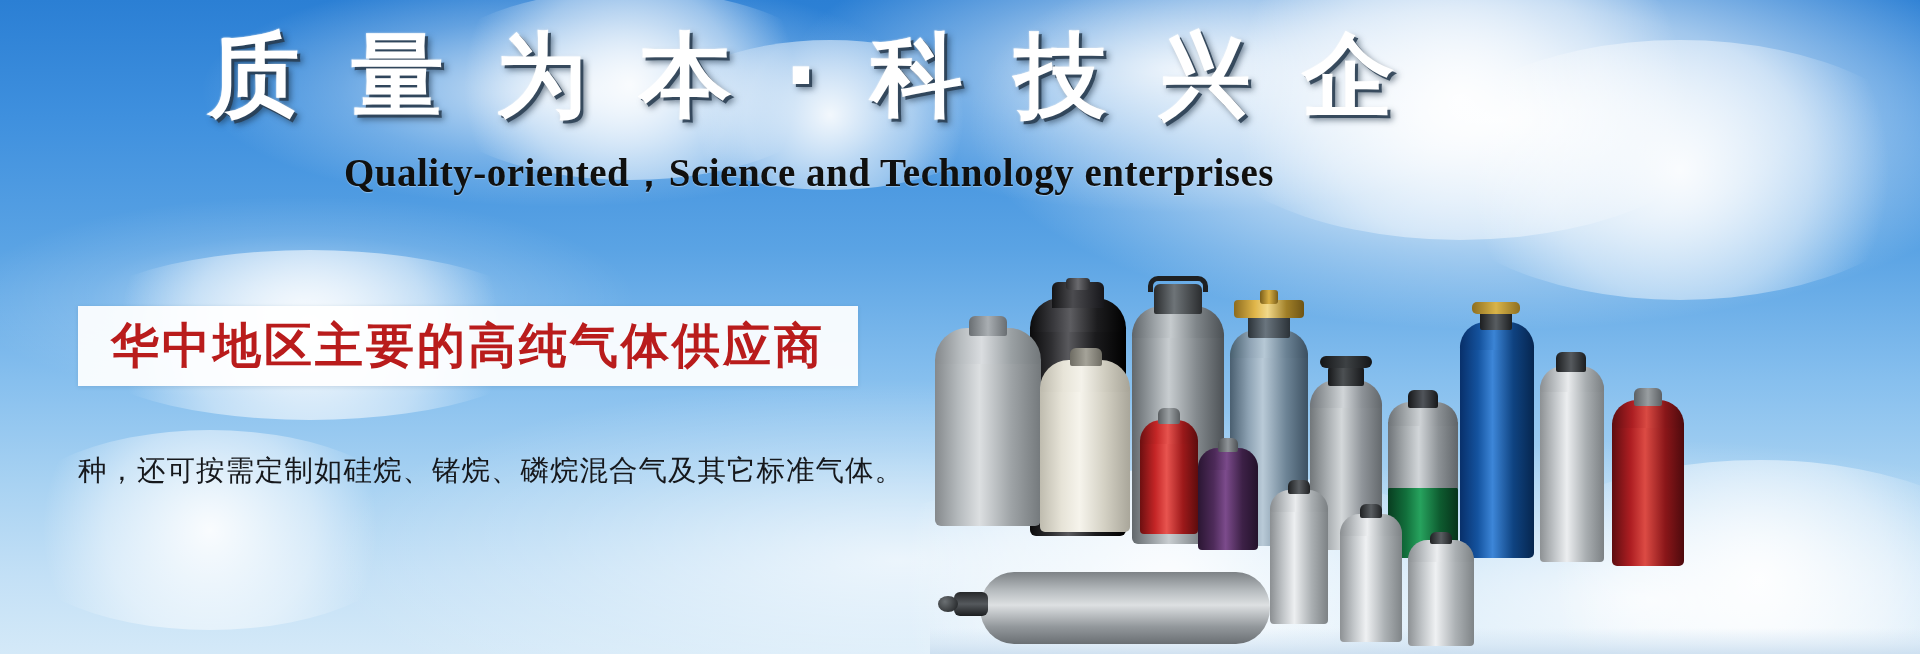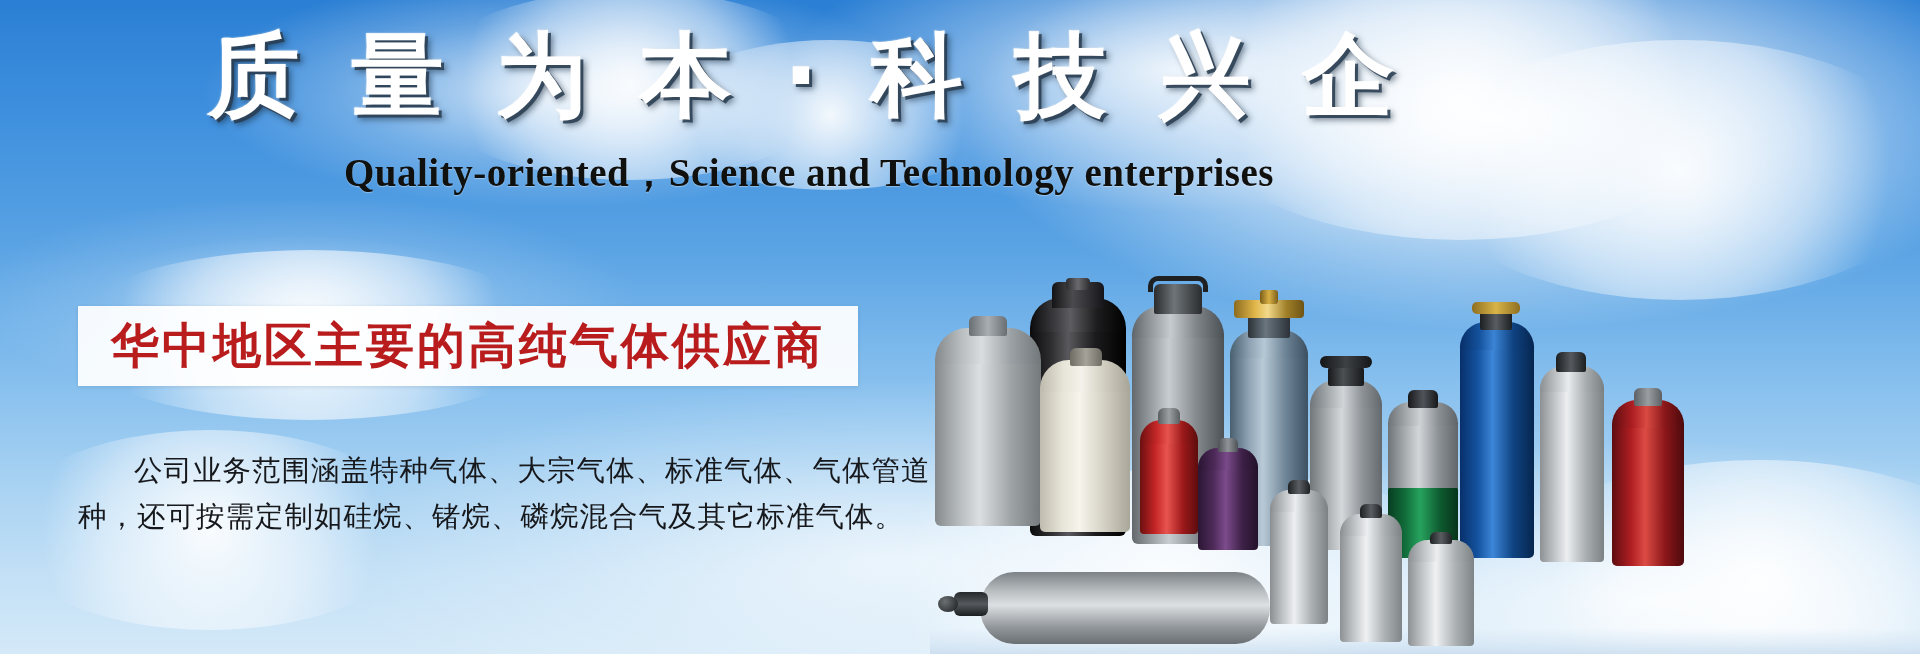--- a/index.html
+++ b/index.html
@@ -101,21 +101,20 @@
   <div class="cloud c8"></div>
 
   <div id="headline">质 量 为 本 · 科 技 兴 企</div>
   <div id="subtitle">Quality-oriented，Science and Technology enterprises</div>
 
   <div id="tagline-box">
     <span id="tagline">华中地区主要的高纯气体供应商</span>
   </div>
 
   <div id="body-copy">
-    <div class="line first">公司业务范围涵盖特种气体、大宗气体、标准气体、气体管道</div>
     <div class="line">种，还可按需定制如硅烷、锗烷、磷烷混合气及其它标准气体。</div>
   </div>
 
   <div id="floor"></div>
 
   <div id="cylinders">
 
     <div class="cyl" style="left:90px;bottom:118px;width:96px;height:250px;">
       <div class="body" style="height:214px;border-radius:8px 8px 6px 6px;
                   background:linear-gradient(90deg,#0b0b0c 0%,#2e2e31 22%,#59595d 40%,#1b1b1d 68%,#000 100%);"></div>

